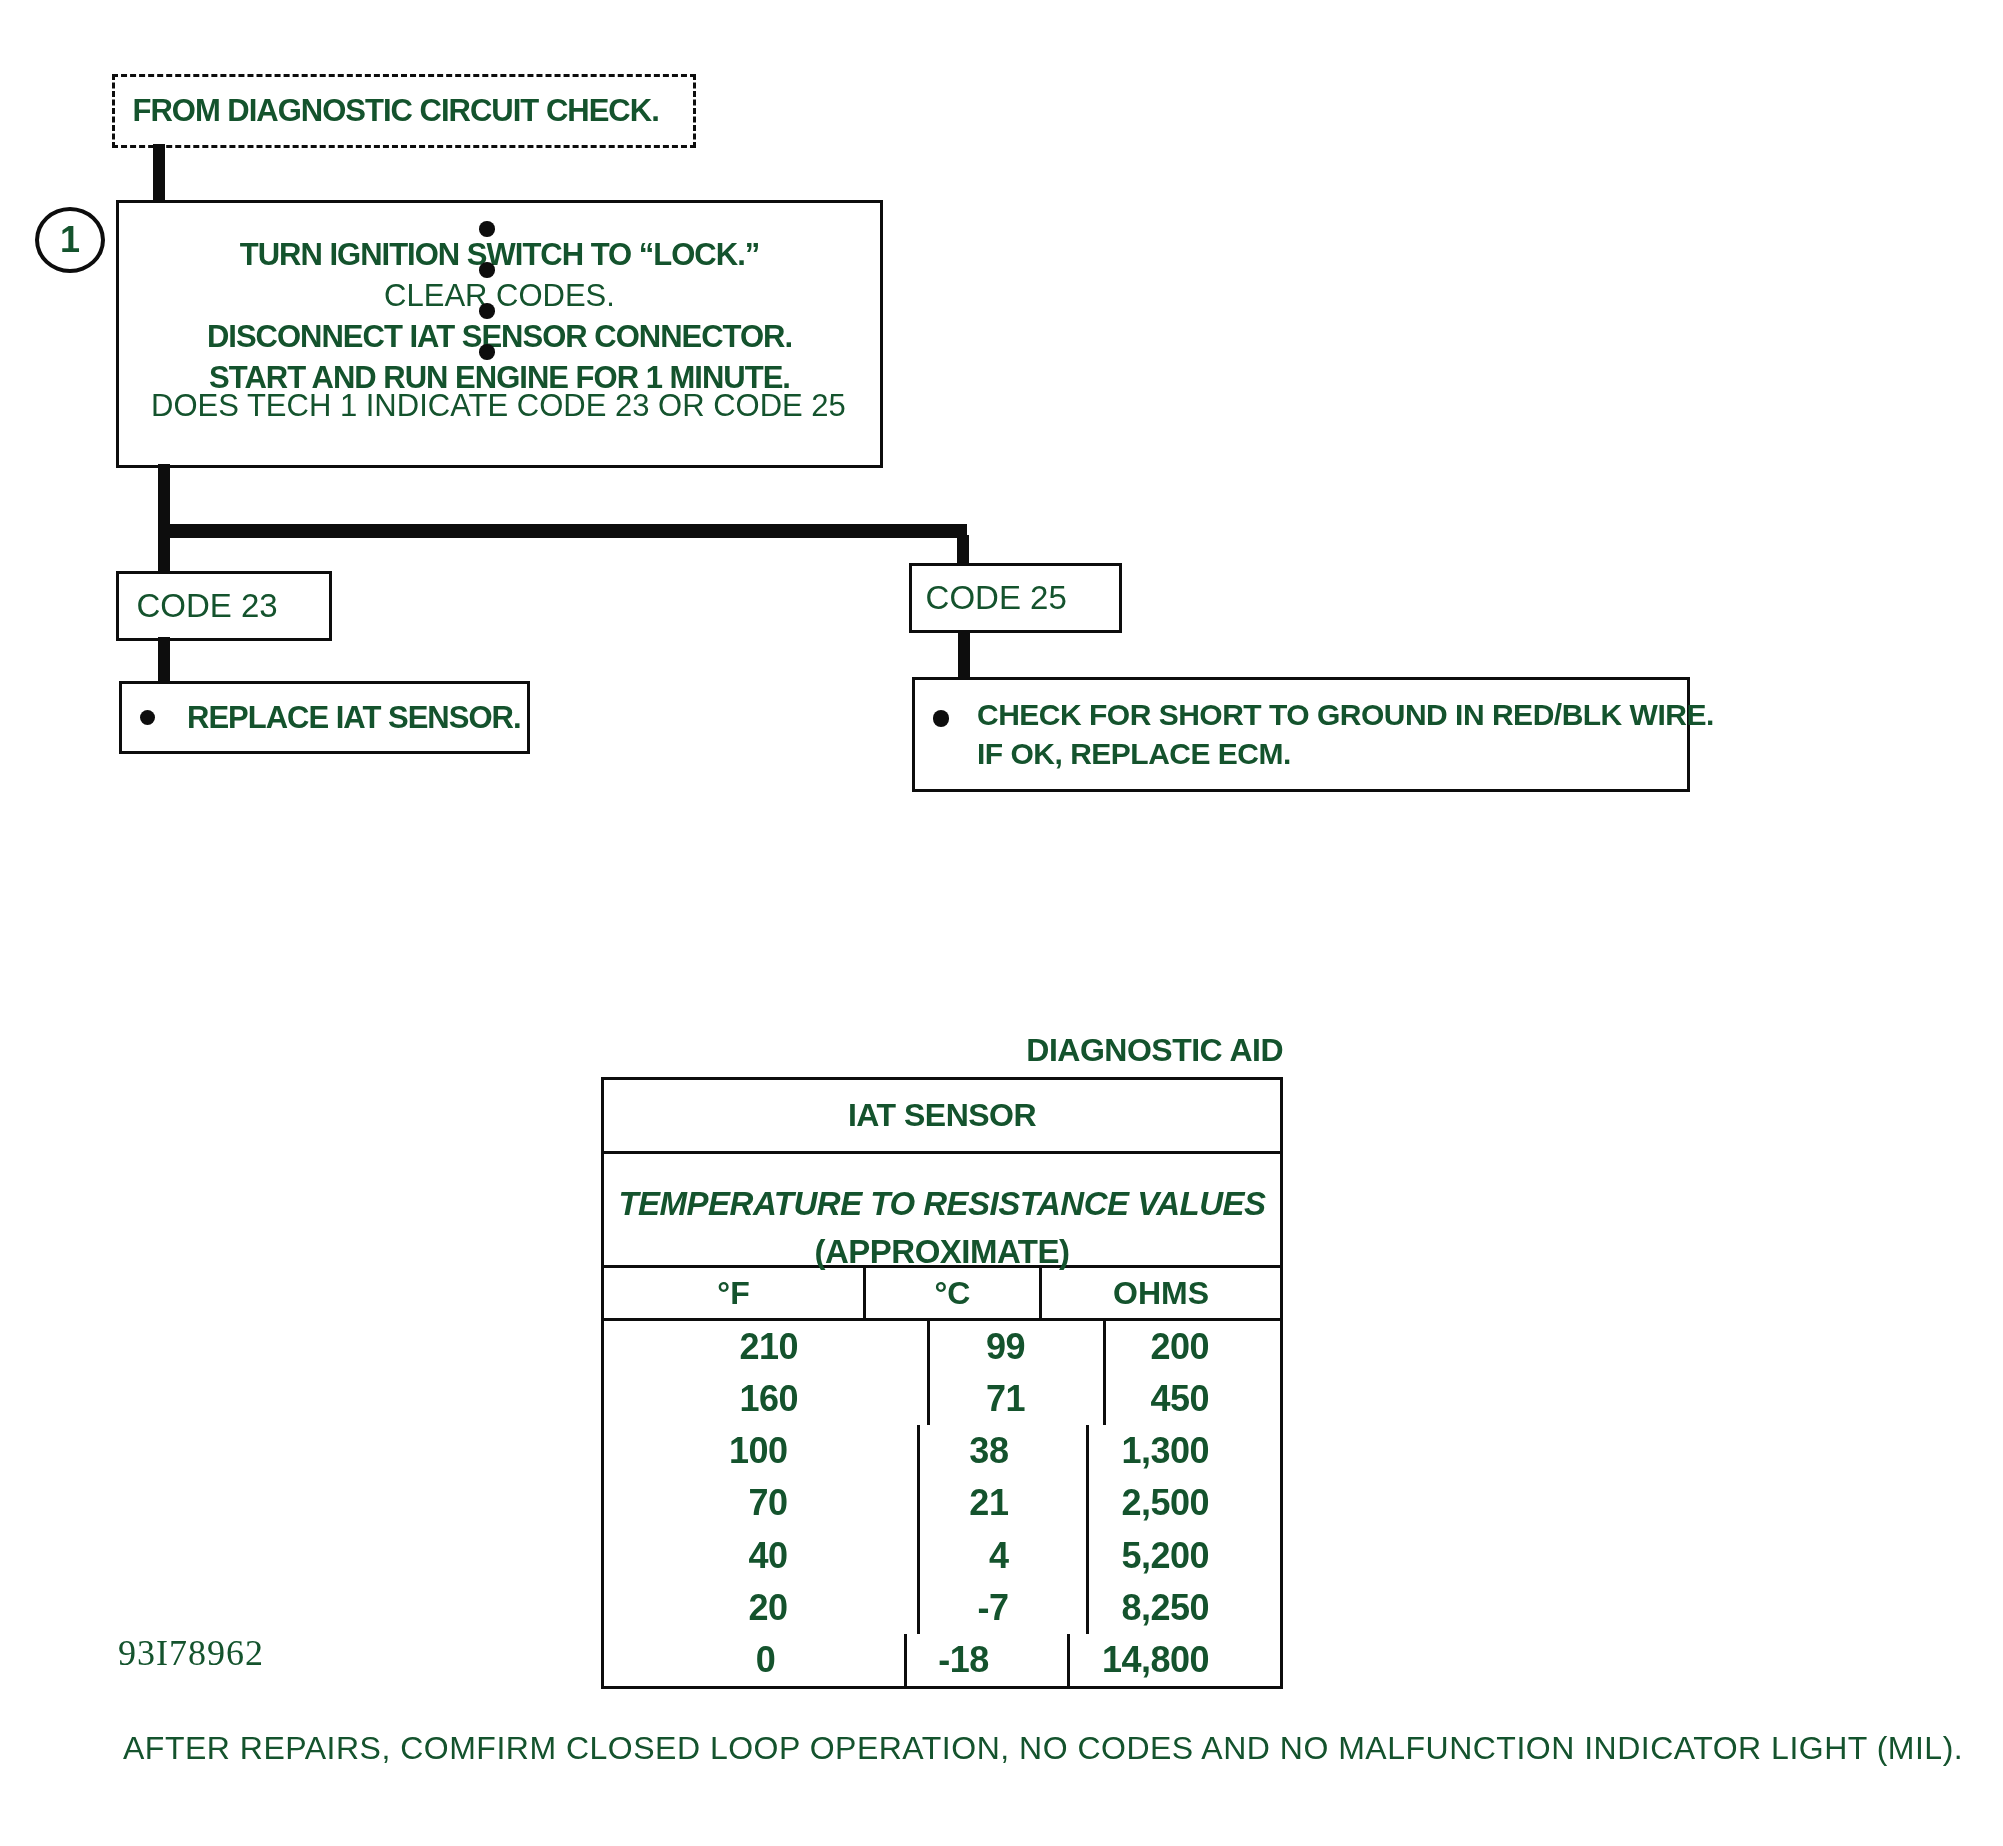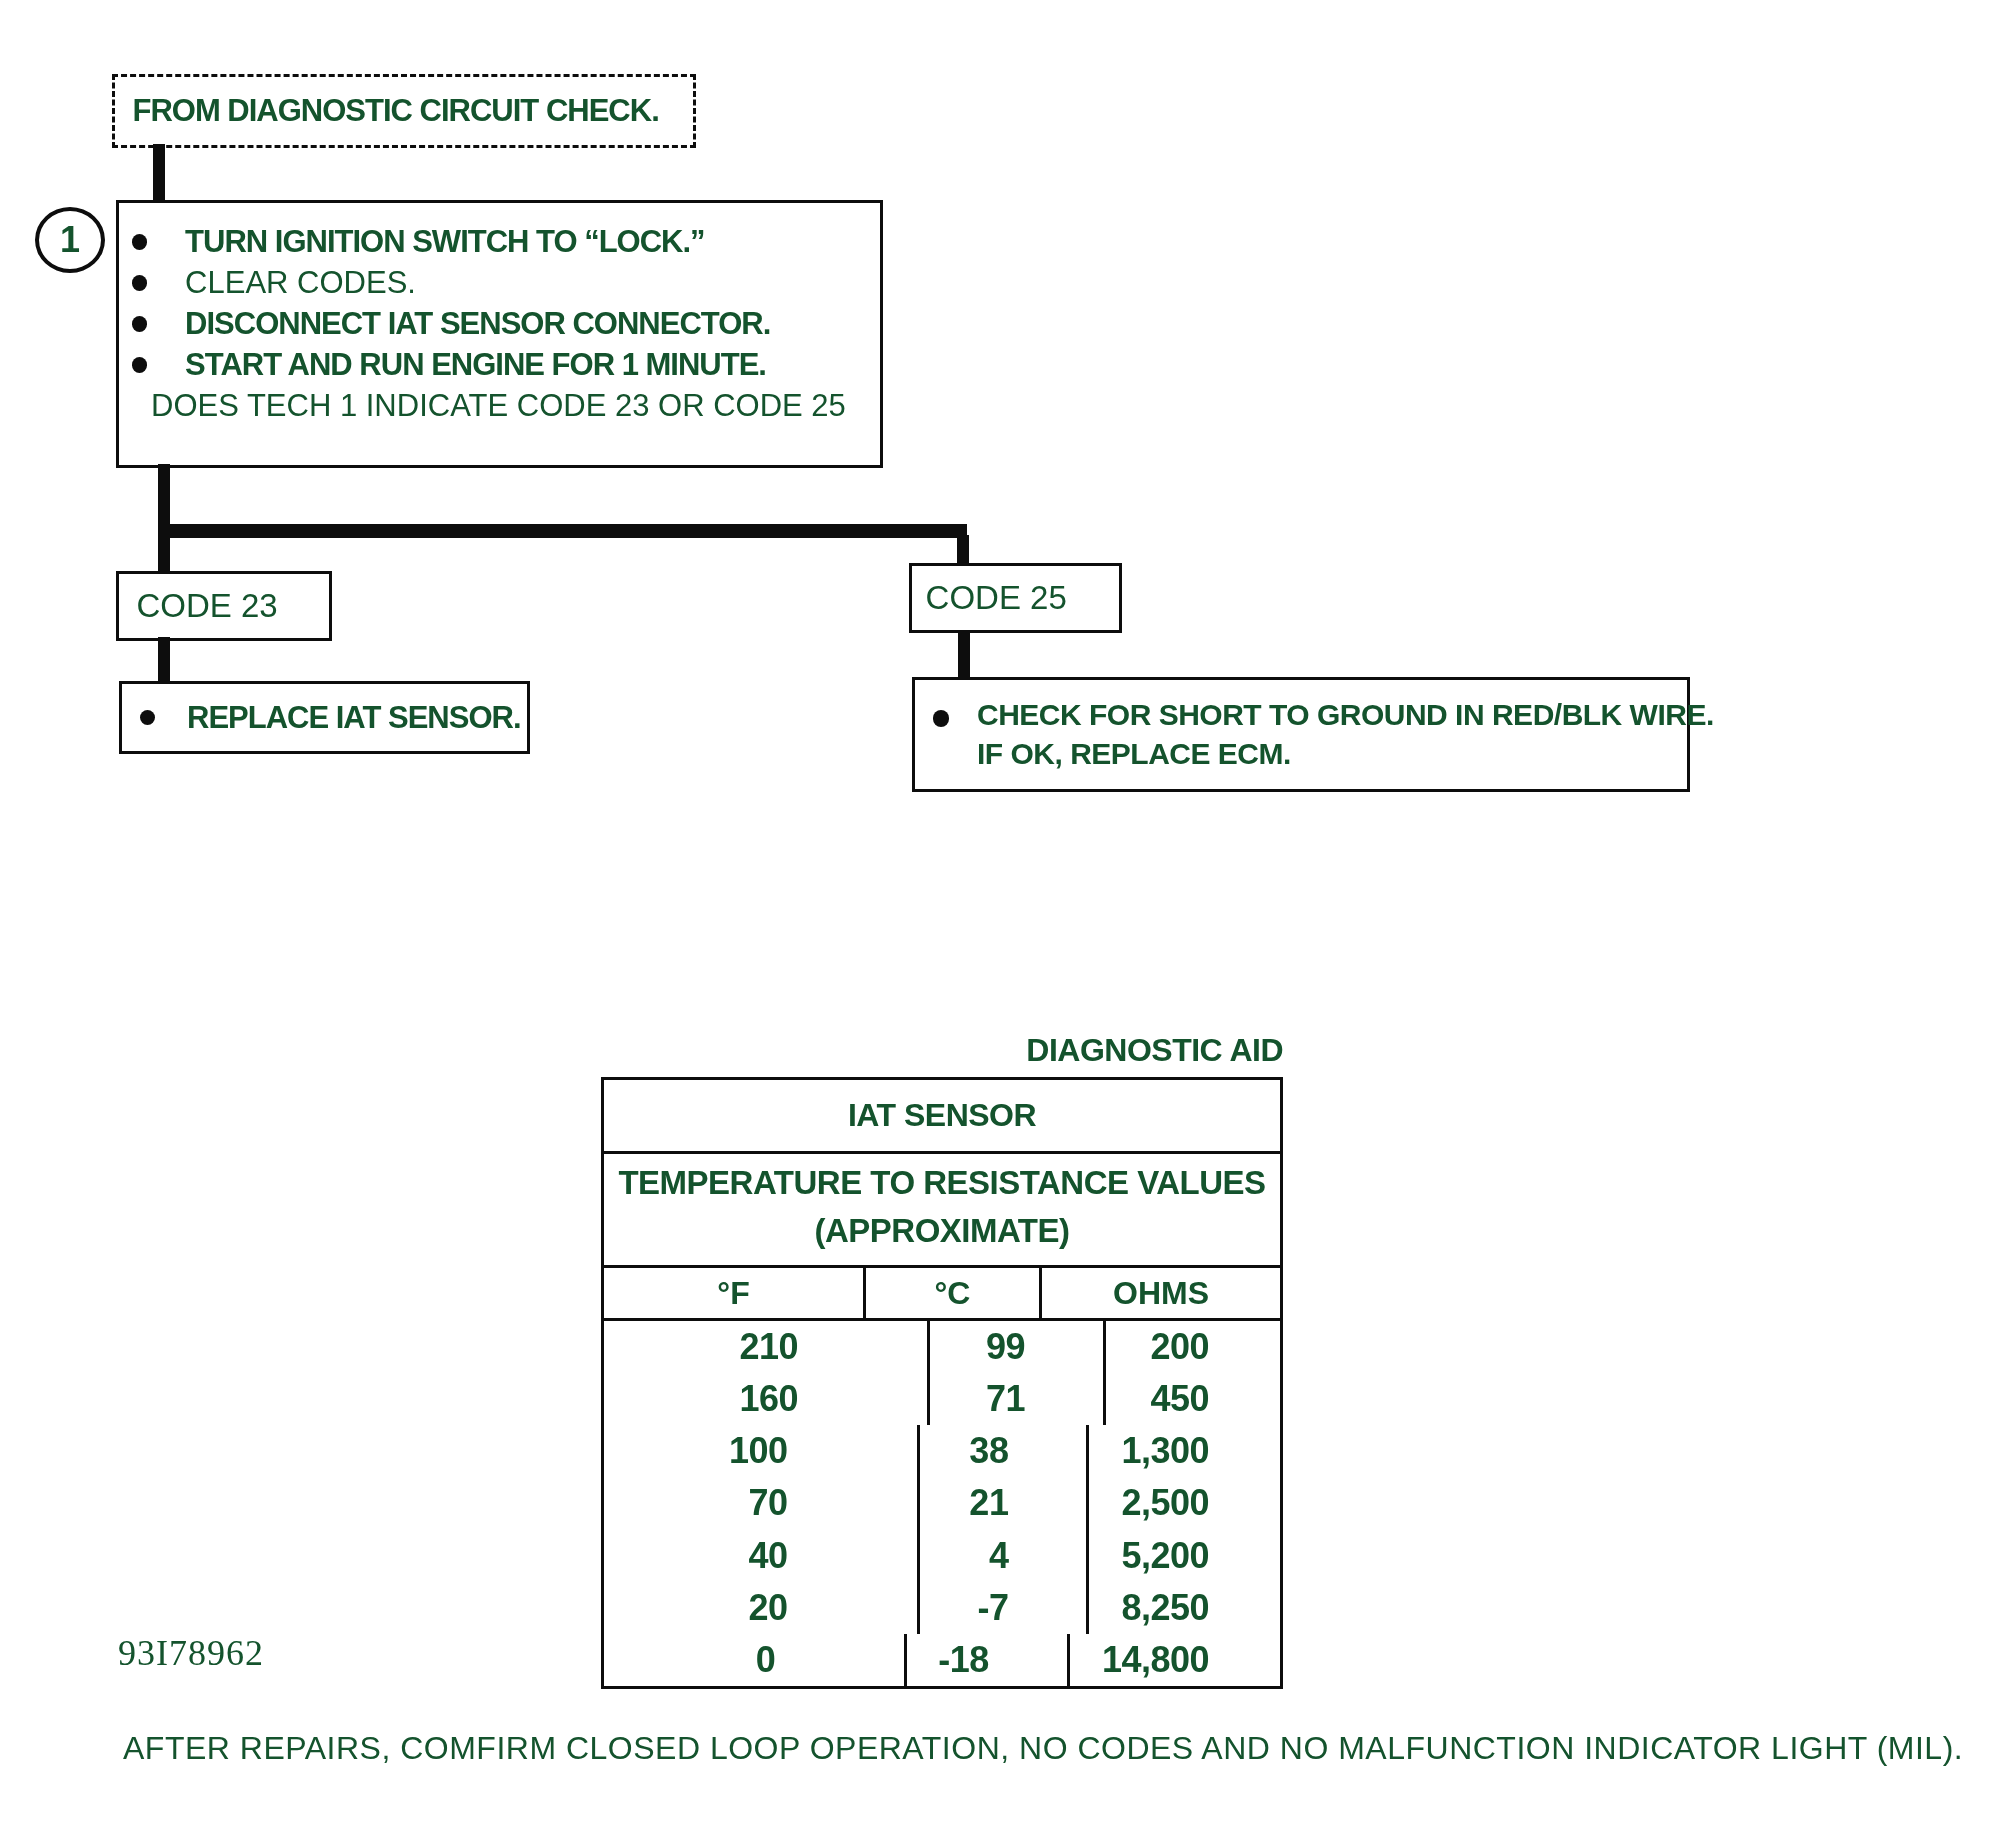--- a/index.html
+++ b/index.html
@@ -22,21 +22,21 @@
   .entry { left:112px; top:74px; width:584px; height:74px;
            display:flex; align-items:center; padding-left:17.5px; font-size:31px; }
 
   
   .stepc { left:35px; top:207px; width:70px; height:66px; border:4.9px solid #0d0d0d;
            border-radius:50%; display:flex; align-items:center; justify-content:center;
            font-size:36px; font-weight:bold; background:#fff; }
 
   
   .mainbox { left:116px; top:200px; width:767px; height:268px; padding-top:18.4px; }
-  .mline { display:flex; align-items:center; height:41px; font-size:31px; white-space:nowrap; }
+  .mline { display:flex; align-items:center; height:41px; font-size:31px; white-space:nowrap;flex-direction:column; }
   .mline .bullet { margin:0 38px 0 12.6px; }
   .qline { height:41px; line-height:41px; margin-left:32px; font-size:31px; white-space:nowrap; }
 
   
   .c-entry  { left:153px; top:144px; width:11.6px; height:58px; }
   .c-left   { left:158px; top:464px; width:11.6px; height:109px; }
   .hbar     { left:158px; top:524px; width:809px; height:13.6px; }
   .c-right  { left:957px; top:535px; width:11.6px; height:30px; }
   .c-code23 { left:158px; top:637px; width:11.6px; height:47px; }
   .c-code25 { left:958px; top:630px; width:11.6px; height:49px; }
@@ -59,21 +59,21 @@
   
   .aid-title { left:601px; top:1032px; width:682px; text-align:right;
                font-size:32px; font-weight:bold; letter-spacing:-0.5px; }
   .aid-table { left:601px; top:1077px; width:682px; height:612px;
                border:3.9px solid #0d0d0d; background:#fff; display:flex; flex-direction:column; }
   .t-h1 { height:74px; border-bottom:3.9px solid #0d0d0d; display:flex; align-items:center;
           justify-content:center; font-size:32px; font-weight:bold; letter-spacing:-0.5px;
           box-sizing:border-box; }
   .t-h2 { height:114px; border-bottom:3.9px solid #0d0d0d; text-align:center; font-weight:bold;
           font-size:33px; letter-spacing:-0.5px; box-sizing:border-box; }
-  .t-h2 .l1 { padding-top:5px; line-height:47px; }
+  .t-h2 .l1 { padding-top:26px; line-height:47px;font-style:italic; }
   .t-h2 .l2 { line-height:49px; }
   .t-cols { height:53px; border-bottom:3.9px solid #0d0d0d; display:flex;
             font-weight:bold; font-size:32px; box-sizing:border-box; }
   .t-cols > div { display:flex; align-items:center; justify-content:center; box-sizing:border-box; }
   .col-f { width:259px; }
   .col-c { width:179px; border-left:3.9px solid #0d0d0d; border-right:3.9px solid #0d0d0d; }
   .col-o { flex:1; }
   .t-data { flex:1; display:flex; flex-direction:column; font-weight:bold; font-size:36px;
             letter-spacing:-0.5px; }
   .d-row { flex:1; display:flex; }

